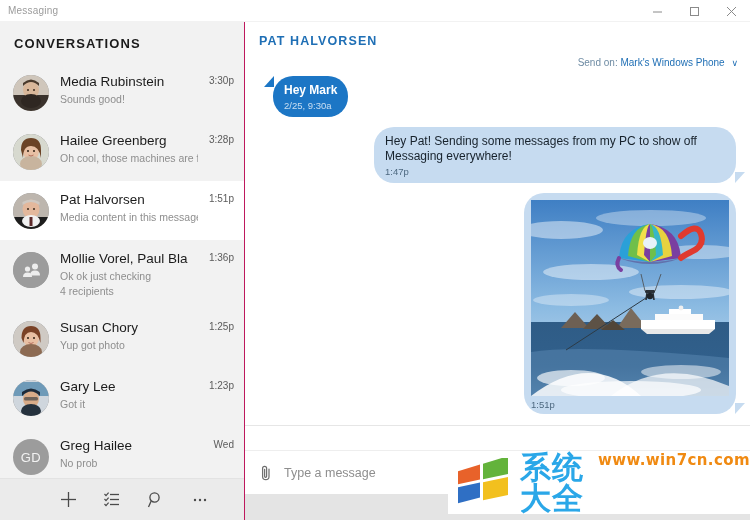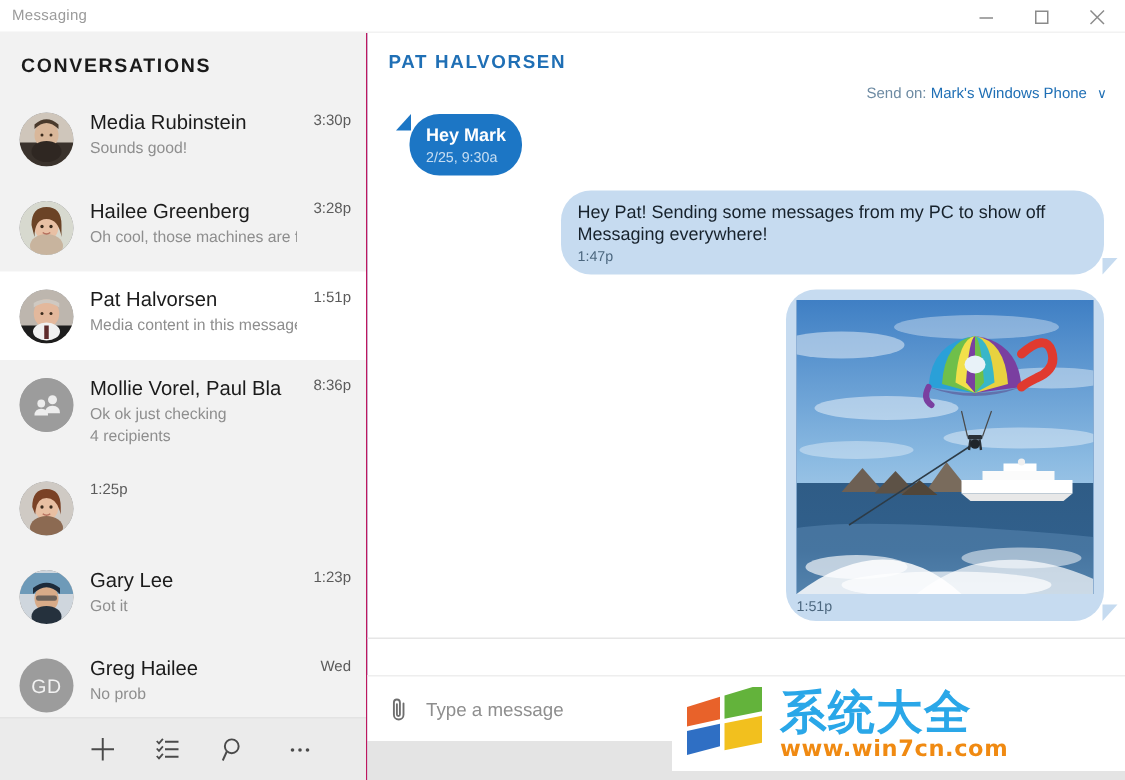--- a/index.html
+++ b/index.html
@@ -141,21 +141,21 @@
 
   .bottom-strip { height:26px; flex:0 0 26px; background:#e4e4e4; }
 
   
   .watermark {
     position:absolute; left:448px; top:452px; width:302px; height:62px;
     display:flex; align-items:center; pointer-events:none; z-index:50;
     background:#ffffff;
   }
   .wm-logo { width:62px; height:50px; flex:0 0 62px; margin-left:4px; }
-  .wm-txt { margin-left:6px; display:flex; flex-direction:column; line-height:1; }
+  .wm-txt { margin-left:6px; display:flex; flex-direction:row; line-height:1; }
   .wm-cn {
     font-size:31px; font-weight:bold; color:#2aa7e8; letter-spacing:1px;
     font-family:"DejaVu Sans", sans-serif;
   }
   .wm-url {
     font-size:15px; font-weight:bold; color:#f08a12; letter-spacing:.4px;
     margin-top:1px; font-family:"DejaVu Sans", sans-serif;
   }
 </style>
 </head>
@@ -279,41 +279,45 @@
                 <path d="M10 25 q0-4.5 4.5-4.5 t4.5 4.5 z" fill="#ededed"></path>
                 <circle cx="22" cy="14.5" r="3" fill="#ededed"></circle>
                 <path d="M17 23.5 q0-5 5-5 t5 5 z" fill="#ededed"></path>
               </svg>
           </div>
           <div class="conv-text">
             <div class="conv-name">Mollie Vorel, Paul Bla</div>
             <div class="conv-snippet">Ok ok just checking</div>
             <div class="conv-extra">4 recipients</div>
           </div>
-          <div class="conv-time">8:36p</div>
+          <div class="conv-time">1:36p</div>
         </div>
 
         <div class="conv-item">
           <div class="avatar">
             <svg viewBox="0 0 36 36" class="ph">
                 <defs>
                   <clipPath id="c5">
                     <circle cx="18" cy="18" r="18"></circle>
                   </clipPath>
                 </defs>
                 <g clip-path="url(#c5)">
                   <rect width="36" height="36" fill="#cfcac4"></rect>
                   <ellipse cx="18" cy="17" rx="8" ry="9" fill="#e8bfa2"></ellipse>
                   <path d="M8.5 17 Q8.5 5 18 5 Q27.5 5 27.5 17 L27.5 22 Q25 11 18 11 Q11 11 10.5 22 Z" fill="#7a4226"></path>
                   <ellipse cx="18" cy="31" rx="11" ry="8" fill="#8c6a52"></ellipse>
                   <circle cx="15" cy="17" r="1.1" fill="#3a2a1c"></circle>
                   <circle cx="21" cy="17" r="1.1" fill="#3a2a1c"></circle>
                   <path d="M15.5 21.5 Q18 23.5 20.5 21.5" stroke="#b5705e" stroke-width="1" fill="none"></path>
                 </g>
               </svg>
+          </div>
+          <div class="conv-text">
+            <div class="conv-name">Susan Chory</div>
+            <div class="conv-snippet">Yup got photo</div>
           </div>
           <div class="conv-time">1:25p</div>
         </div>
 
         <div class="conv-item">
           <div class="avatar">
             <svg viewBox="0 0 36 36" class="ph">
                 <defs>
                   <clipPath id="c6">
                     <circle cx="18" cy="18" r="18"></circle>

